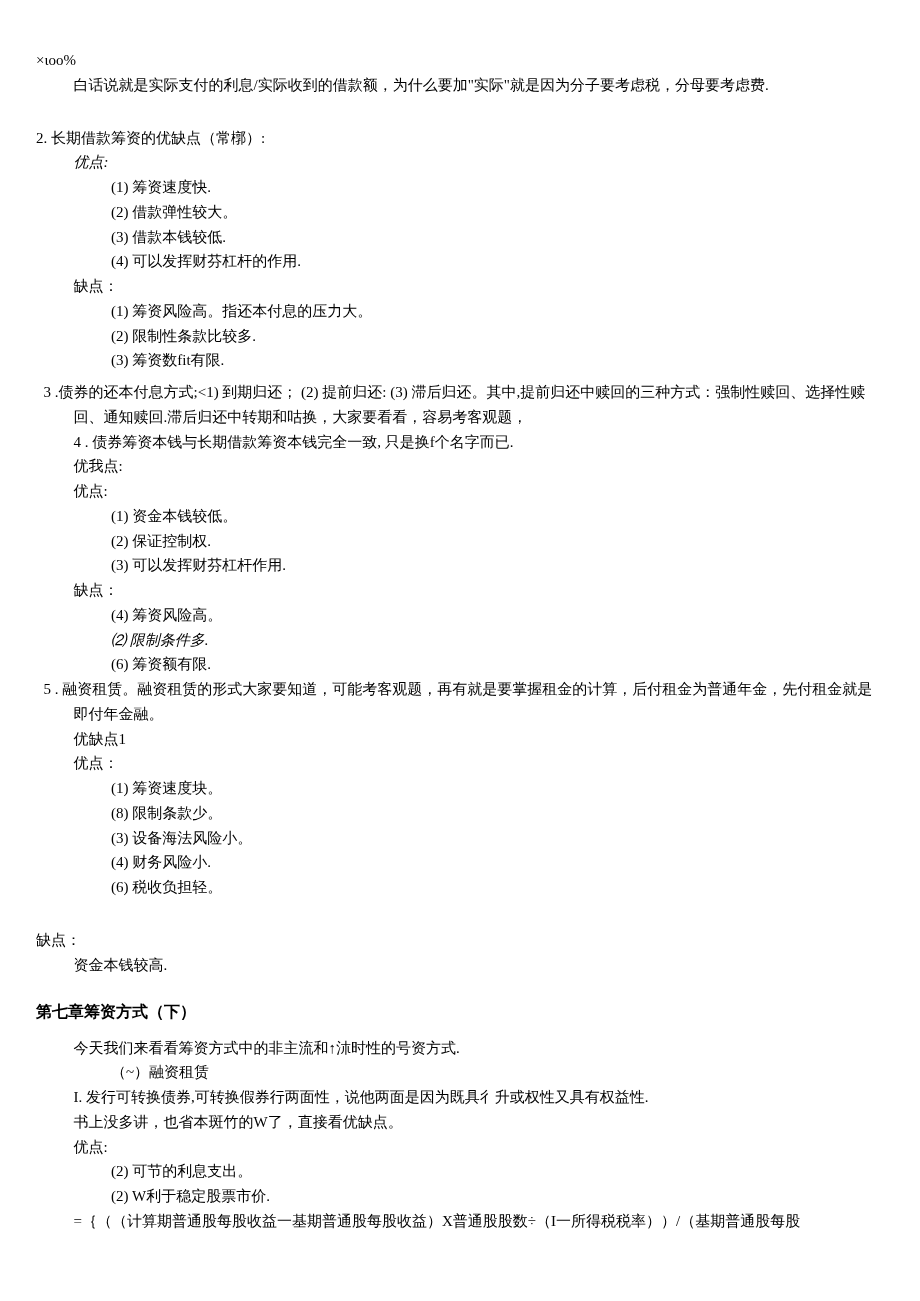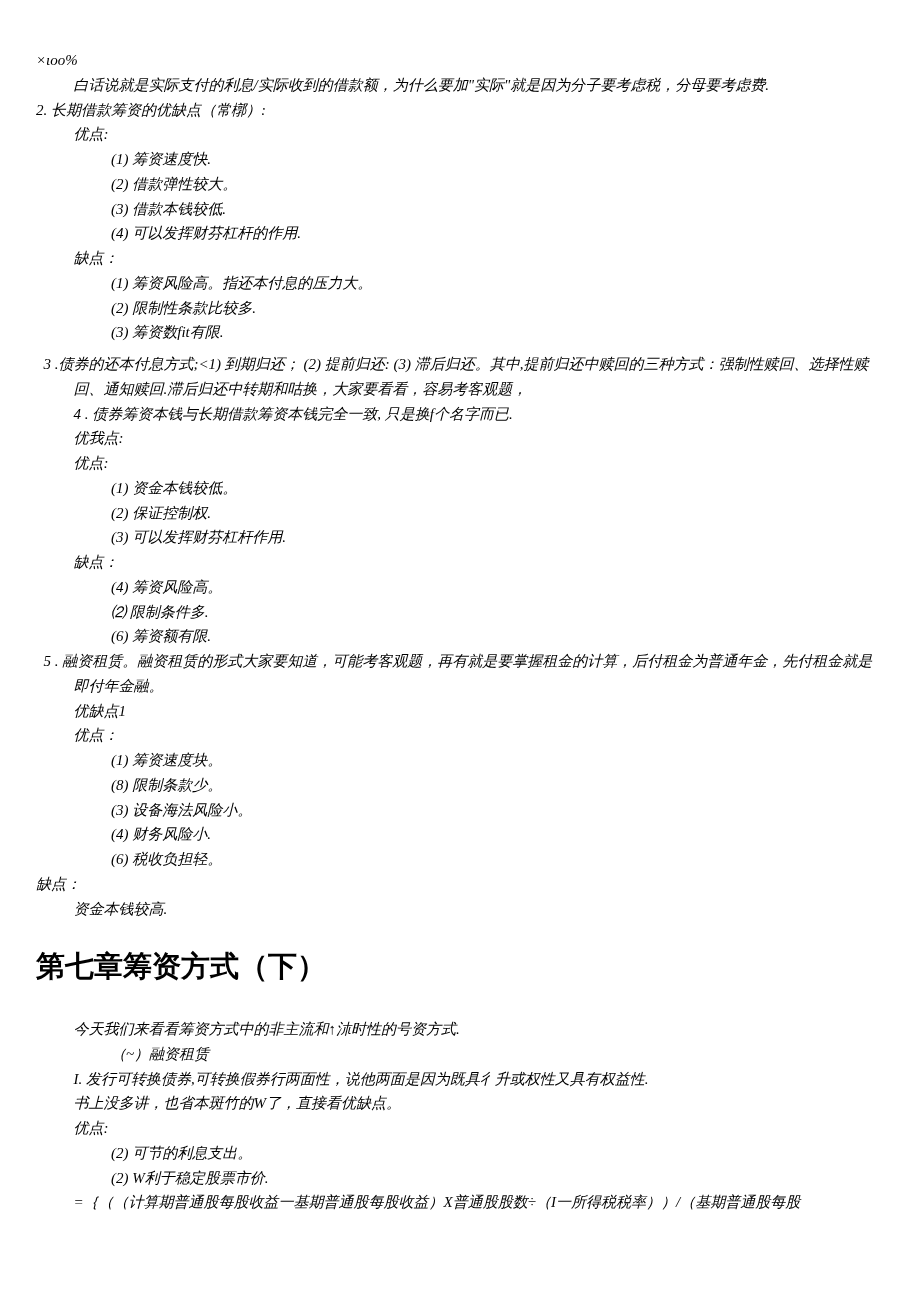--- a/index.html
+++ b/index.html
@@ -6,30 +6,30 @@
     font-family:"SimSun","宋体","Songti SC",serif;
     font-size:15px;
     line-height:1.65;
     color:#000;
     background:#fff;
     margin:0;
     padding:48px 36px 60px 36px;
     width:920px;
     box-sizing:border-box;
   }
-  .block{margin:0;font-style:italic;}
+  .block{margin:0;}
   .ind1{padding-left:2.5em;}
   .ind2{padding-left:5em;}
-  .noind{padding-left:0;}
+  .noind{padding-left:0;margin-top:28px;}
   .italic{font-style:italic;}
   h2{
     font-family:"SimHei","黑体","Heiti SC","Microsoft YaHei",sans-serif;
     font-weight:600;
-    font-size:29px;
-    margin:22px 0 26px 0;
+    font-size:16px;
+    margin:22px 0 10px 0;
   }
 </style>
 </head>
 <body>
 
 <p class="block">×ιoo%</p>
 <p class="block ind1">白话说就是实际支付的利息/实际收到的借款额，为什么要加"实际"就是因为分子要考虑税，分母要考虑费.</p>
 <p class="block noind">2. 长期借款筹资的优缺点（常槨）:</p>
 <p class="block ind1 italic">优点:</p>
 <p class="block ind2">(1) 筹资速度快.</p>

